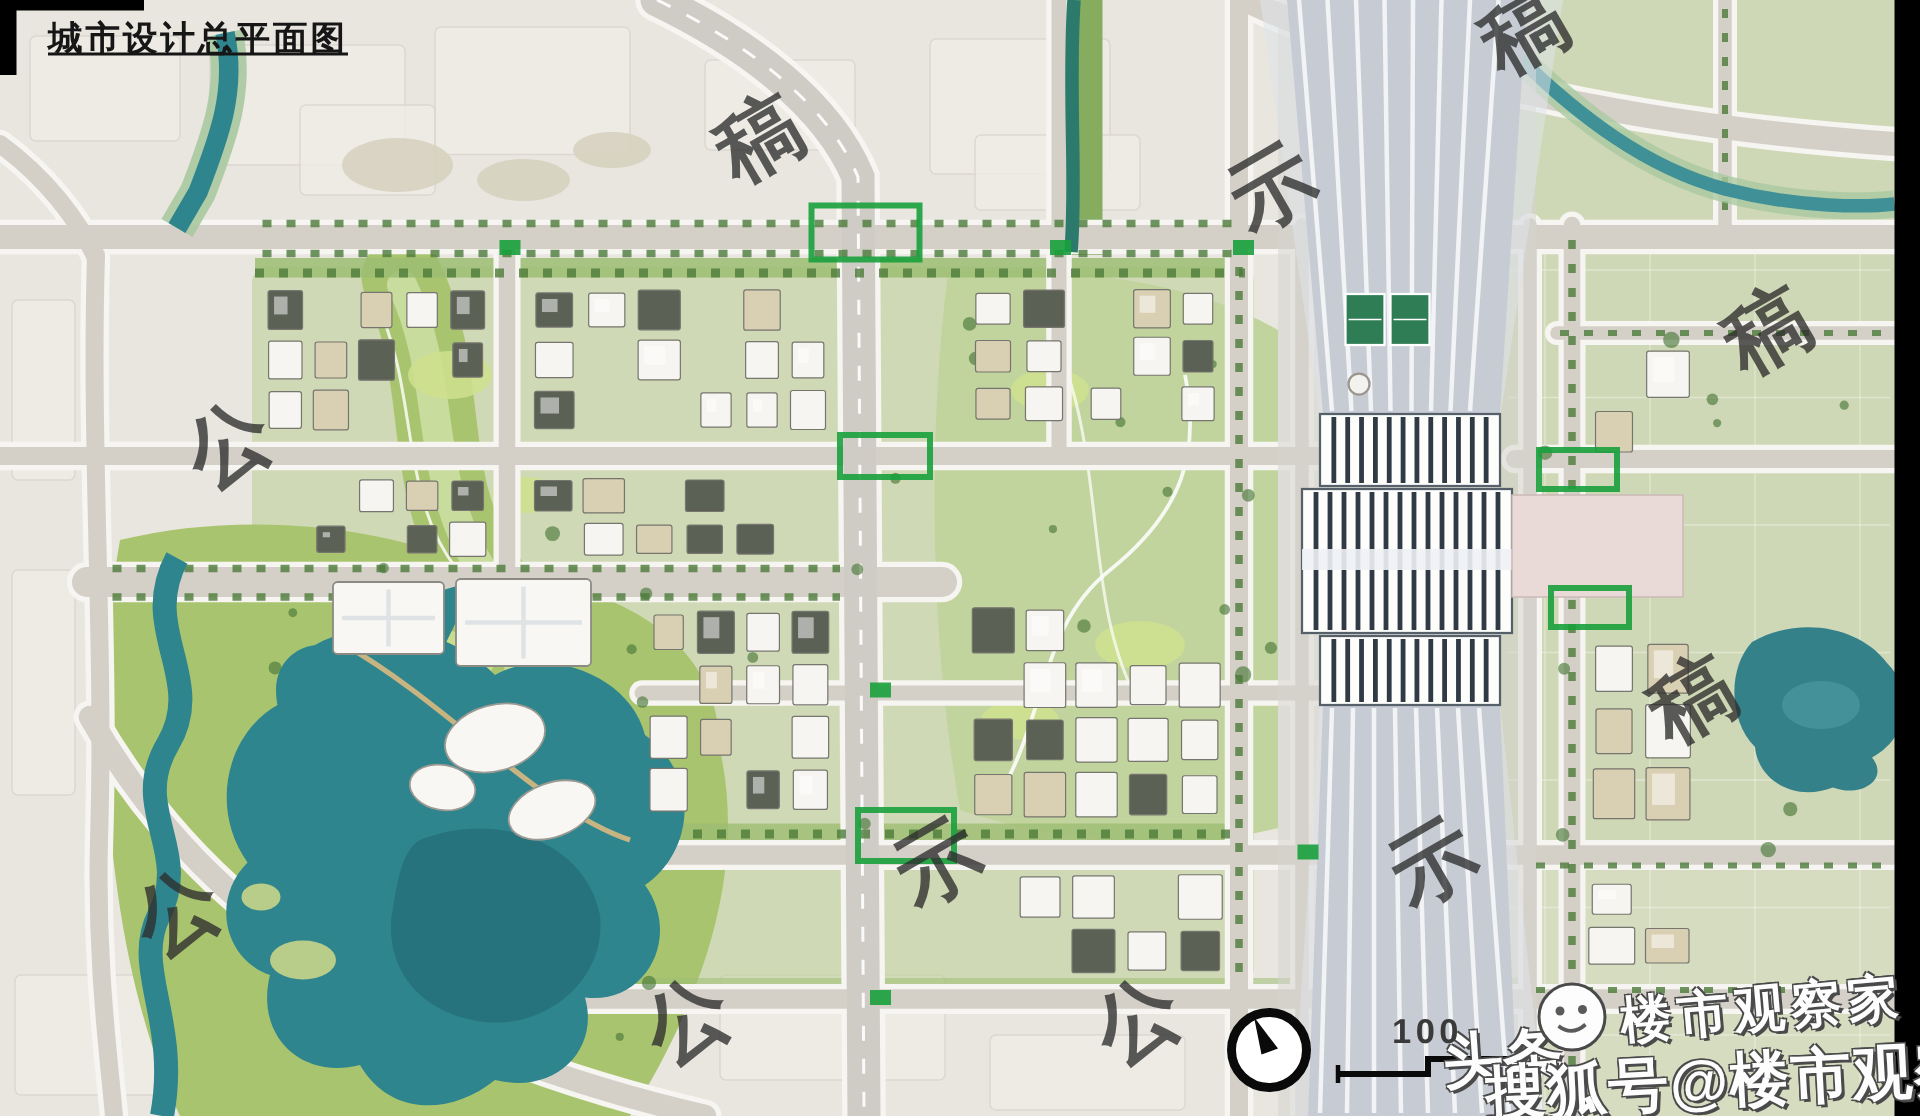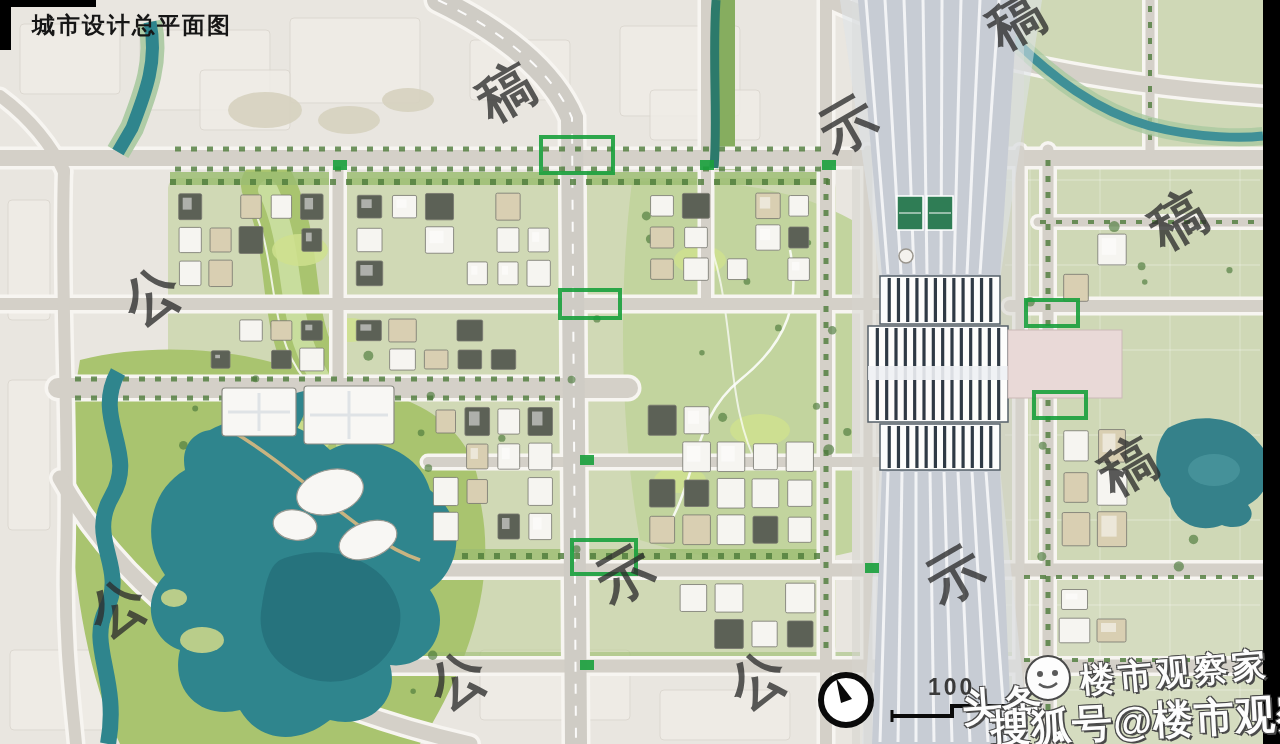--- a/index.html
+++ b/index.html
@@ -1,20 +1,20 @@
 <!DOCTYPE html>
 <html><head>
 <meta charset="utf-8">
 <style>
   html,body{margin:0;padding:0;background:#222;}
   #stage{position:relative;width:1280px;height:744px;overflow:hidden;
          font-family:"Liberation Sans",sans-serif;background:#e9e6e0;}
   #mapsvg{position:absolute;left:0;top:0;}
   .ovl{position:absolute;white-space:nowrap;}
-  .map-title{font-size:23px;font-weight:bold;color:#161616;letter-spacing:2px;}
+  .map-title{font-size:23px;font-weight:bold;color:#161616;letter-spacing:2px;text-decoration:underline;}
   .wm-char{font-size:56px;font-weight:bold;color:rgba(45,45,45,.78);
            transform:rotate(-30deg);line-height:1;}
   .brand{color:#fdfdfd;font-weight:bold;
          text-shadow:2px 2px 0 #4a4a4a,-1px -1px 0 #4a4a4a,1px -1px 0 #4a4a4a,-1px 1px 0 #4a4a4a;}
   .brand-toutiao{font-size:40px;transform:rotate(-4deg);}
   .brand-observer{font-size:34px;transform:rotate(-5deg);letter-spacing:4px;}
   .brand-sohu{font-size:40px;transform:rotate(-3deg);letter-spacing:1px;}
   .scale-label{font-size:23px;font-weight:bold;color:#3a3a3a;letter-spacing:3px;}
   .frame{position:absolute;background:#000;}
 </style>

